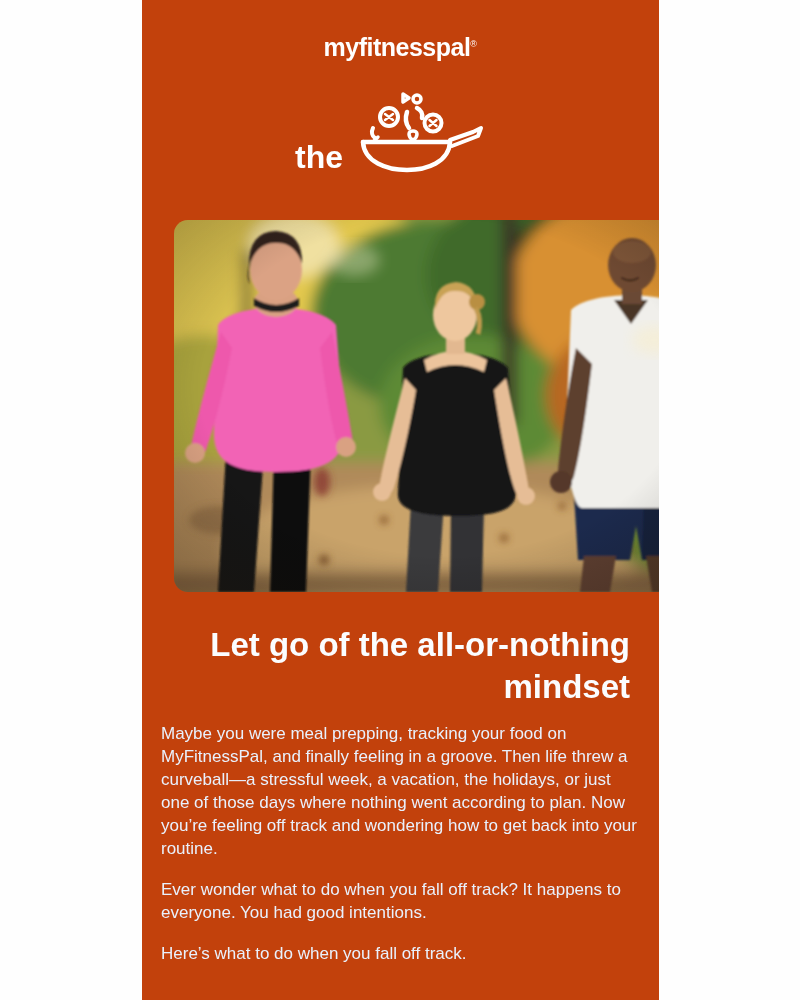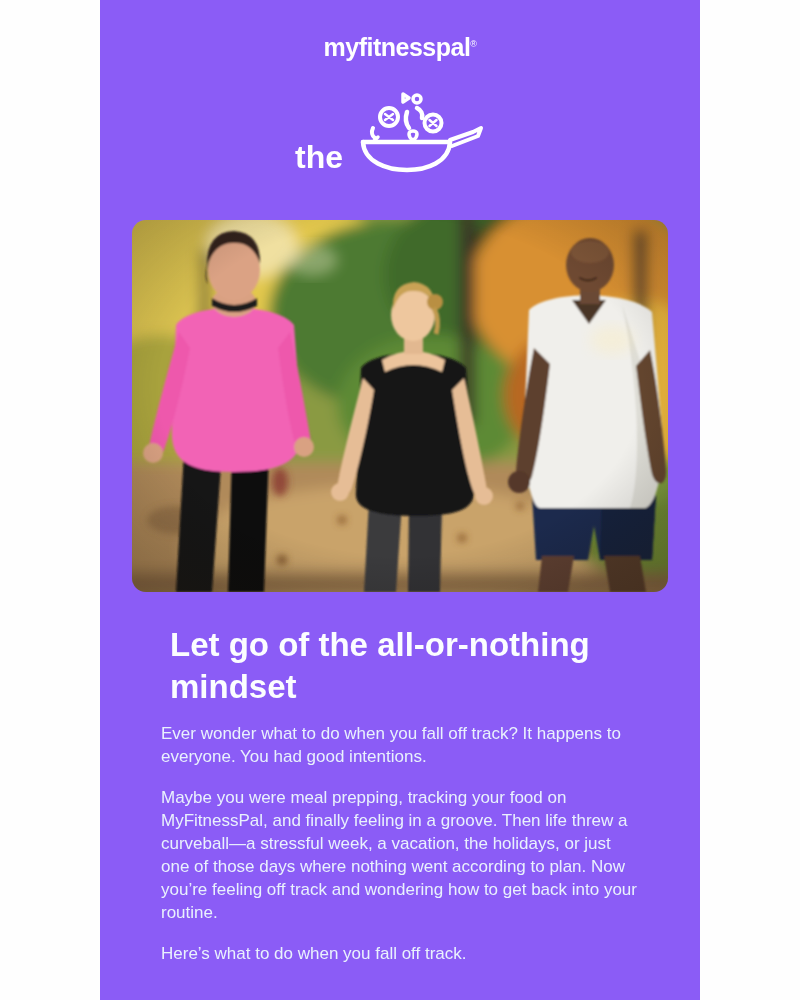--- a/index.html
+++ b/index.html
@@ -3,23 +3,23 @@
 <meta charset="utf-8">
 <style>
   html, body {
     margin: 0; padding: 0;
     width: 800px; height: 1000px;
     overflow: hidden;
     background: #fefefe;
     font-family: "Liberation Sans", sans-serif;
   }
   .email-wrap {
-    width: 600px; height: 1000px;
+    width: 517px; height: 1000px;
     margin: 0 auto;
-    background: #8b5cf6;
+    background: #c2410c;
     overflow: hidden;
   }
   
   .logo-row {
     padding-top: 33px;
     text-align: center;
     color: #ffffff;
   }
   .logo-text {
     font-size: 25px;
@@ -66,21 +66,21 @@
     width: 536px; height: 372px;
     border-radius: 14px;
     overflow: hidden;
     display: block;
   }
   .hero svg { display: block; }
   
   .article-heading {
     margin: 32px auto 0;
     max-width: 460px;
-    text-align: left;
+    text-align: right;
     color: #fbfdff;
     font-size: 33px;
     font-weight: 700;
     line-height: 42px;
   }
   .article-body {
     margin: 14px auto 0;
     width: 478px;
     color: #e9f1fd;
     font-size: 17px;
@@ -238,18 +238,18 @@
         <ellipse cx="180" cy="40" rx="26" ry="16" fill="#fff8d8" opacity="0.35" filter="url(#b6)"></ellipse>
         <ellipse cx="480" cy="120" rx="22" ry="14" fill="#ffedb0" opacity="0.3" filter="url(#b6)"></ellipse>
         <rect x="0" y="0" width="536" height="372" fill="url(#vig)"></rect>
       </g>
     </svg>
   </a>
 
   <h1 class="article-heading">Let go of the all-or-nothing mindset</h1>
 
   <div class="article-body">
+    <p>Maybe you were meal prepping, tracking your food on MyFitnessPal, and finally feeling in a groove. Then life threw a curveball—a stressful week, a vacation, the holidays, or just one of those days where nothing went according to plan. Now you’re feeling off track and wondering how to get back into your routine.</p>
     <p>Ever wonder what to do when you fall off track? It happens to everyone. You had good intentions.</p>
-    <p>Maybe you were meal prepping, tracking your food on MyFitnessPal, and finally feeling in a groove. Then life threw a curveball—a stressful week, a vacation, the holidays, or just one of those days where nothing went according to plan. Now you’re feeling off track and wondering how to get back into your routine.</p>
     <p>Here’s what to do when you fall off track.</p>
   </div>
 
 </div>
 
 </body></html>

